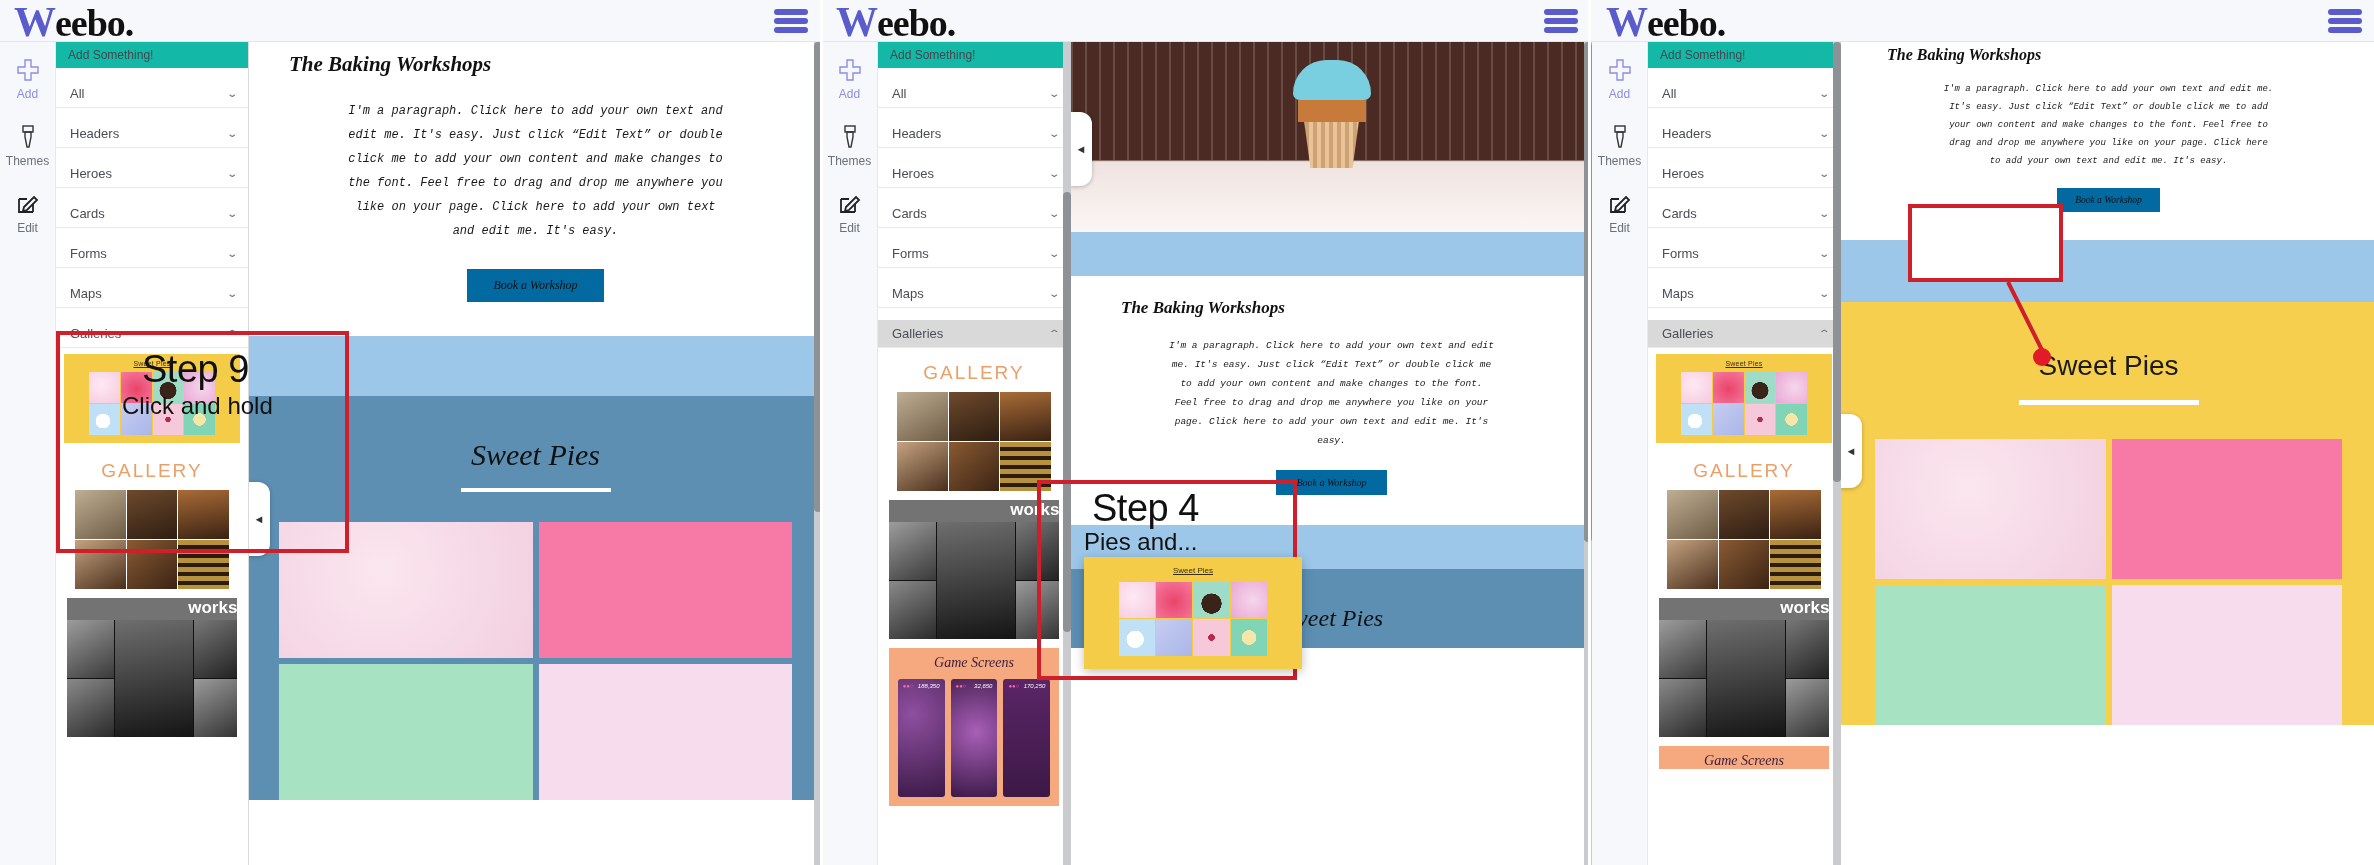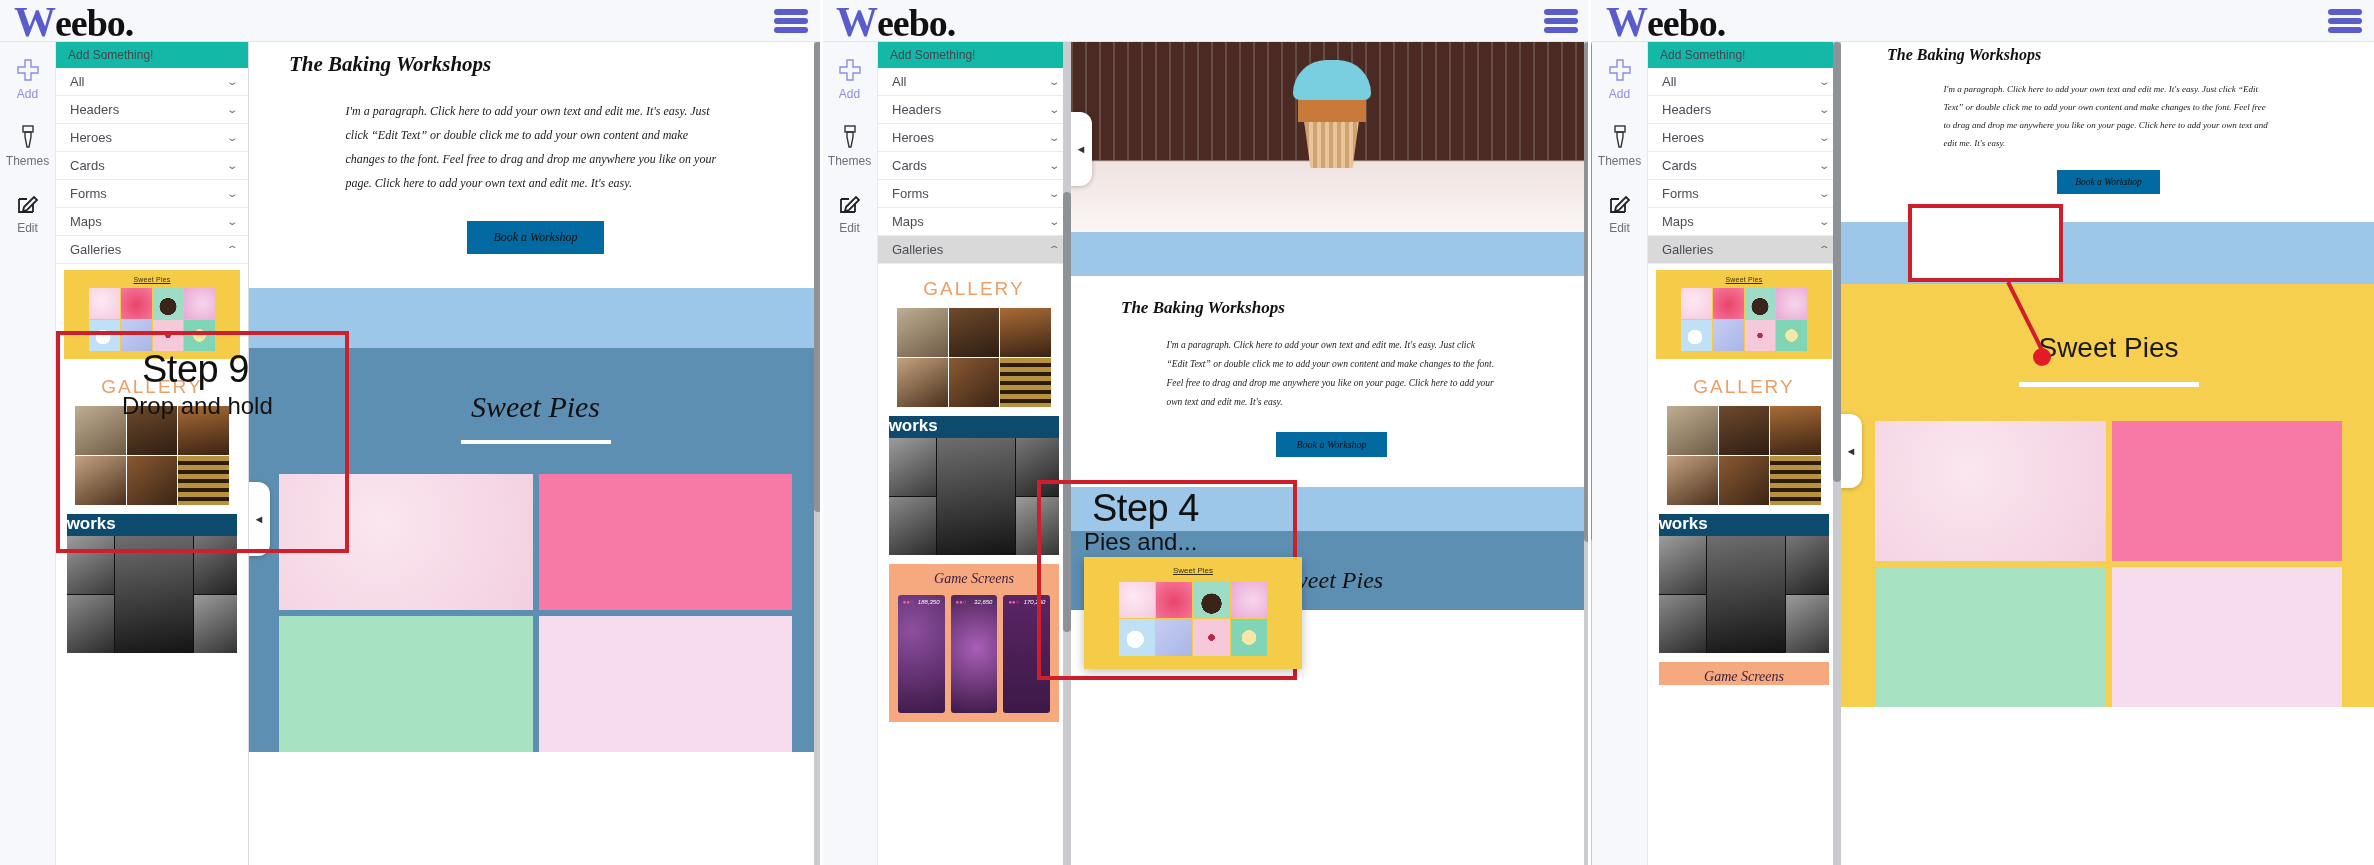--- a/index.html
+++ b/index.html
@@ -30,42 +30,42 @@
   .railitem { display:flex; flex-direction:column; align-items:center; margin-bottom:22px; }
   .railitem .ic { width:28px; height:28px; display:flex; align-items:center; justify-content:center; }
   .railitem .lb { font-size:12px; color:#6b6f7a; margin-top:3px; }
   .railitem.add .lb { color:#8d8ee0; }
 
   .addpanel { width:193px; flex:0 0 193px; background:#fff; border-right:1px solid #d8dade;
               position:relative; }
   .addhead { height:26px; background:#14b8a6; font-size:12px; color:#43474f;
              display:flex; align-items:center; padding-left:12px; }
   .catrow { height:28px; border-bottom:1px solid #e9eaec; display:flex; align-items:center;
-            justify-content:space-between; padding:0 12px 0 14px; font-size:13px; color:#4a4d55; }
+            justify-content:space-between; padding:0 12px 0 14px; font-size:13px; color:#4a4d55;margin-top:12px; }
   .catrow.sel { background:#d9d9d9; }
   .chev { font-size:10px; color:#6a6e77; transform:scaleX(1.5); }
 
   .thumbwrap { padding:6px 8px 0 8px; }
   .thumb { width:100%; margin-bottom:9px; }
 
   
   .sp-thumb { background:#f4cc48; padding:6px 0 8px 0; text-align:center; }
   .sp-thumb .t { font-size:7px; color:#3b2f12; text-decoration:underline; letter-spacing:.2px;
                  margin-bottom:5px; }
   .sp-grid { display:grid; grid-template-columns:repeat(4,1fr); gap:1px; width:72%; margin:0 auto; }
   .sp-grid i { display:block; padding-top:100%; }
 
   
   .g-title { text-align:center; color:#eb9f68; font-size:19px; letter-spacing:2px;
              padding:8px 0 8px 0; }
   .barber-grid { display:grid; grid-template-columns:repeat(3,1fr); gap:1px; width:88%; margin:0 auto; }
   .barber-grid i { display:block; padding-top:96%; background-size:cover; }
 
   .works { position:relative; width:97%; margin:9px auto 0 auto; background:#111; }
-  .works .bar { height:22px; background:#0c4a6e; color:#fff; font-size:17px; text-align:left;
+  .works .bar { height:22px; background:#737373; color:#fff; font-size:17px; text-align:right;
                 padding-right:0; font-weight:bold; overflow:hidden; }
   .works .wg { display:grid; grid-template-columns:1.1fr 1.8fr 1fr; grid-auto-rows:58px; gap:1px; }
   .works .wg i { display:block; }
 
   .game { width:97%; margin:9px auto 0 auto; background:#f6a97e; padding:7px 0 0 0; }
   .game .gt { text-align:center; font-family:"Liberation Serif", serif; font-style:italic;
               font-size:14px; color:#3a2040; }
   .game .gg { display:grid; grid-template-columns:repeat(3,1fr); gap:6px; padding:8px 9px 9px 9px; }
   .game .gg i { display:block; height:118px; background:#4a1f52; border-radius:3px; position:relative;
                 overflow:hidden; }
@@ -77,22 +77,22 @@
 
   .collapse { position:absolute; left:-1px; width:22px; height:74px; background:#fff;
               border-radius:0 12px 12px 0; box-shadow:0 1px 4px rgba(0,0,0,.25);
               display:flex; align-items:center; justify-content:center; }
   .collapse i { font-size:11px; color:#333; }
 
   .site { position:absolute; left:0; top:0; width:100%; }
 
   .wshop-h { font-family:"Liberation Serif", serif; font-style:italic; font-weight:bold;
              text-align:left; color:#111; }
-  .wshop-p { font-family:Liberation Serif, serif; font-style:italic; color:#1a1a1a;
-             text-align:left; line-height:2.0; }
+  .wshop-p { font-family:Liberation Mono, monospace; font-style:italic; color:#1a1a1a;
+             text-align:center; line-height:2.0; }
   .btn-pink { background:#0369a1; display:inline-block;
               font-family:"Liberation Serif", serif; font-style:italic; color:#111; }
   .band-lblue { background:#9cc7e8; }
   .band-dblue { background:#5d8fb3; }
   .band-yellow { background:#f7cf4f; }
   .sweetpies-script { font-family:"Liberation Serif", serif; font-style:italic;
                       text-align:center; color:#111; }
   .sweetpies-sans { text-align:center; color:#1a1a1a; font-weight:400; }
   .rule { background:#fff; margin:0 auto; }
 
@@ -259,21 +259,21 @@
             <i>◄</i>
           </div>
         <div class="scrollbar">
             <b style="top:0px;height:470px"></b>
           </div>
       </div>
     </div>
 
     <div class="anno" style="left:56px;top:331px;width:293px;height:222px"></div>
     <div class="anno-label step-big" style="left:142px;top:348px">Step 9</div>
-    <div class="anno-label step-sub" style="left:122px;top:392px">Drop and hold</div>
+    <div class="anno-label step-sub" style="left:122px;top:392px">Click and hold</div>
   </div>
 
   <div class="divider" style="left:820px"></div>
 
   <div class="panel" style="width:770px">
     <div class="topbar">
       <div class="logo">
         <span class="w">W</span><span>eebo.</span>
       </div>
       <div class="burger">

